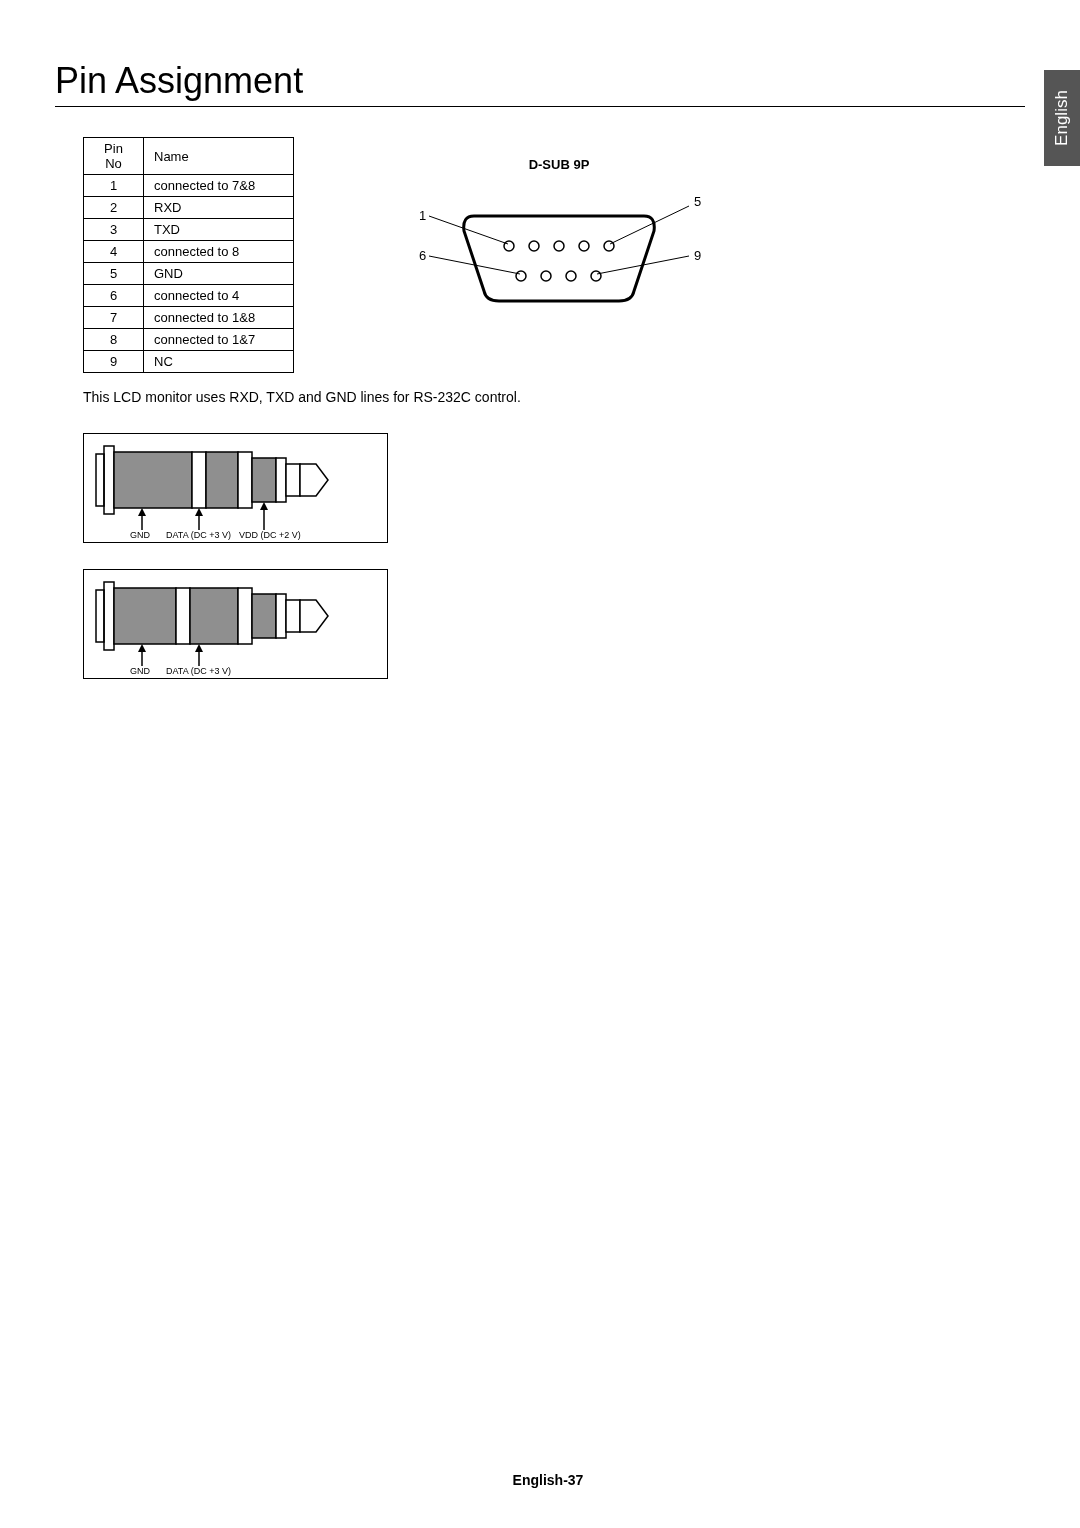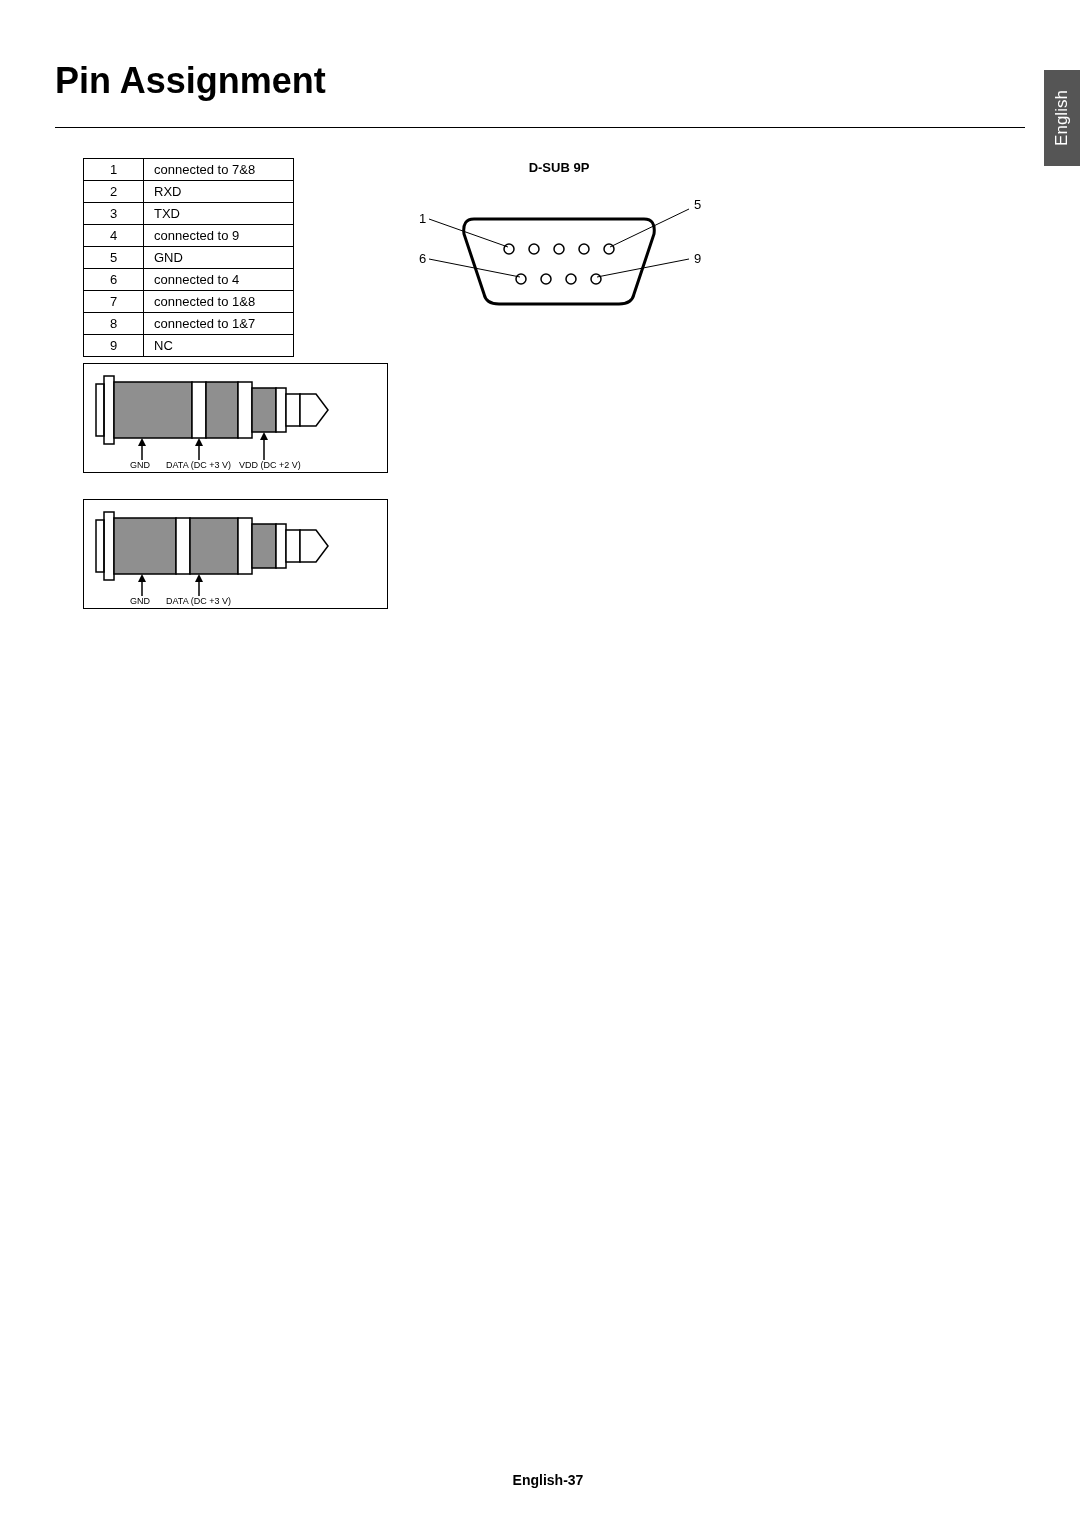--- a/index.html
+++ b/index.html
@@ -11,22 +11,22 @@
     color: #000;
     width: 1080px;
     height: 1528px;
     position: relative;
   }
   .page {
     padding: 60px 55px 0 55px;
   }
   .title {
     font-size: 36px;
-    font-weight: bold;
-    margin: 0 0 25px 0;
+    font-weight: normal;
+    margin: 0 0 4px 0;
     font-family: Arial, Helvetica, sans-serif;
   }
   .title-rule {
     border: none;
     border-top: 1px solid #000;
     margin: 0 0 30px 0;
   }
   .side-tab {
     position: absolute;
     top: 70px;
@@ -59,21 +59,21 @@
     font-size: 13px;
   }
   table.pins th, table.pins td {
     border: 1px solid #000;
     padding: 3px 10px;
     text-align: left;
     font-weight: normal;
   }
   table.pins td.num { text-align: center; width: 60px; }
   table.pins td.name { width: 150px; }
-  .dsub-wrap { margin-top: 2px; }
+  .dsub-wrap { margin-top: 20px; }
   .dsub-title { font-size: 13px; font-weight: bold; text-align: center; margin-bottom: 4px; }
   .note {
     font-size: 14px;
     margin: 16px 0 28px 0;
   }
   .jack-box {
     border: 1px solid #000;
     width: 305px;
     height: 110px;
     position: relative;
@@ -105,35 +105,39 @@
 <div class="page">
   <h1 class="title">Pin Assignment</h1>
   <hr class="title-rule">
 
   <div class="content">
 
 
     <div class="row1">
       <table class="pins">
         <tbody>
+            <tr>
+          <td class="num">Pin No</td>
+          <td class="name">Name</td>
+        </tr>
         <tr>
               <td class="num">1</td>
               <td class="name">connected to 7&amp;8</td>
             </tr>
         <tr>
               <td class="num">2</td>
               <td class="name">RXD</td>
             </tr>
         <tr>
               <td class="num">3</td>
               <td class="name">TXD</td>
             </tr>
         <tr>
               <td class="num">4</td>
-              <td class="name">connected to 9</td>
+              <td class="name">connected to 8</td>
             </tr>
         <tr>
               <td class="num">5</td>
               <td class="name">GND</td>
             </tr>
         <tr>
               <td class="num">6</td>
               <td class="name">connected to 4</td>
             </tr>
         <tr>
@@ -174,20 +178,21 @@
           <line x1="285" y1="80" x2="193" y2="98" stroke="#000" stroke-width="1"></line>
 
           <text x="15" y="44" font-size="13">1</text>
           <text x="290" y="30" font-size="13">5</text>
           <text x="15" y="84" font-size="13">6</text>
           <text x="290" y="84" font-size="13">9</text>
         </svg>
       </div>
     </div>
 
+    <p class="note">This LCD monitor uses RXD, TXD and GND lines for RS-232C control.</p>
 
     <div class="jack-box">
       <svg width="303" height="108">
 
         <rect x="12" y="20" width="8" height="52" fill="none" stroke="#000" stroke-width="1.5"></rect>
         <rect x="20" y="12" width="10" height="68" fill="none" stroke="#000" stroke-width="1.5"></rect>
 
         <rect x="30" y="18" width="78" height="56" fill="#8f8f8f" stroke="#000" stroke-width="1.5"></rect>
 
         <rect x="108" y="18" width="14" height="56" fill="#fff" stroke="#000" stroke-width="1.5"></rect>

